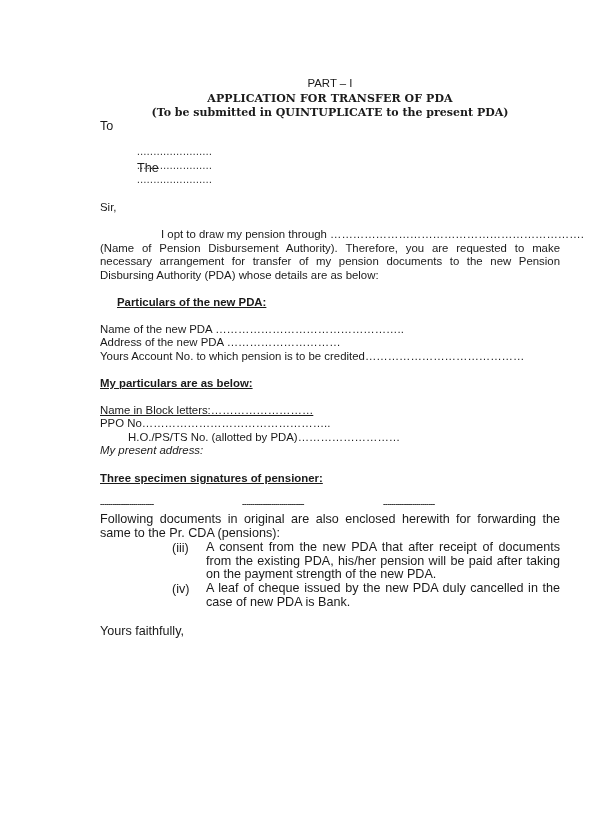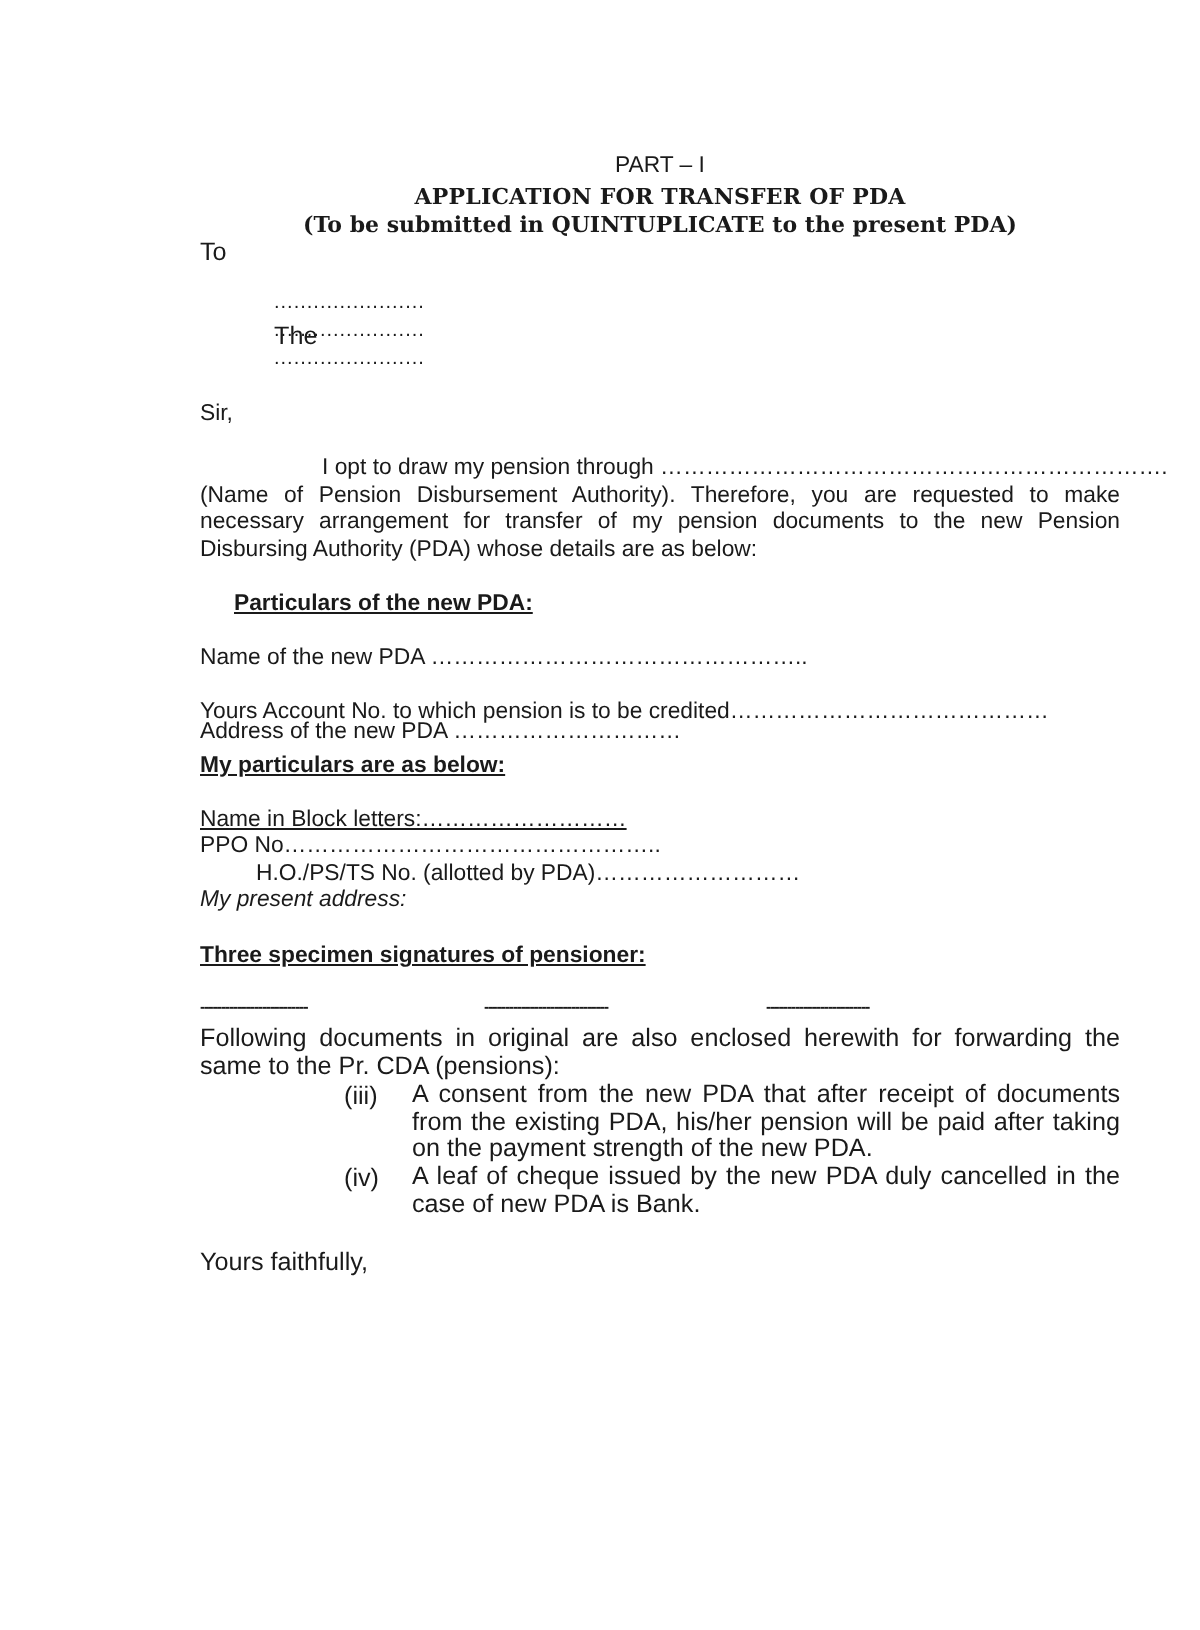--- a/index.html
+++ b/index.html
@@ -29,21 +29,21 @@
   <div class="abs serif dots" style="left:137px; top:160px; font-size:10px;">.......................</div>
   <div class="abs serif dots" style="left:137px; top:174px; font-size:10px;">.......................</div>
 
   <div class="abs sans" style="left:100px; top:201px;">Sir,</div>
 
   <div class="abs sans" style="left:121px; top:228px; width:423px; overflow:hidden;margin-left:40px;">I opt to draw my pension through ………………………………………………………….</div>
   <div class="abs sans just" style="left:100px; top:242px; width:460px; line-height:13.4px;">(Name of Pension Disbursement Authority). Therefore, you are requested to make necessary arrangement for transfer of my pension documents to the new Pension Disbursing Authority (PDA) whose details are as below:</div>
 
   <div class="abs sans heading" style="left:100px; top:296px;margin-left:17px;">Particulars of the new PDA:</div>
   <div class="abs sans" style="left:100px; top:323px;">Name of the new PDA …………………………………………..</div>
-  <div class="abs sans" style="left:100px; top:336px;margin-top:24px;">Address of the new PDA …………………………</div>
+  <div class="abs sans" style="left:100px; top:336px;">Address of the new PDA …………………………</div>
   <div class="abs sans" style="left:100px; top:350px;">Yours Account No. to which pension is to be credited……………………………………</div>
 
   <div class="abs sans heading" style="left:100px; top:377px;">My particulars are as below:</div>
   <div class="abs sans" style="left:100px; top:404px;text-decoration:underline;">Name in Block letters:………………………</div>
   <div class="abs sans" style="left:100px; top:417px;">PPO No…………………………………………..</div>
   <div class="abs sans" style="left:100px; top:431px;margin-left:28px;">H.O./PS/TS No. (allotted by PDA)………………………</div>
   <div class="abs sans" style="left:100px; top:444px;font-style:italic;">My present address:</div>
 
   <div class="abs sans heading" style="left:100px; top:472px;">Three specimen signatures of pensioner:</div>
   <div class="abs sans" style="left:100px; top:499px; font-size:8px; letter-spacing:-0.6px; font-weight:bold;">--------------------------</div>

